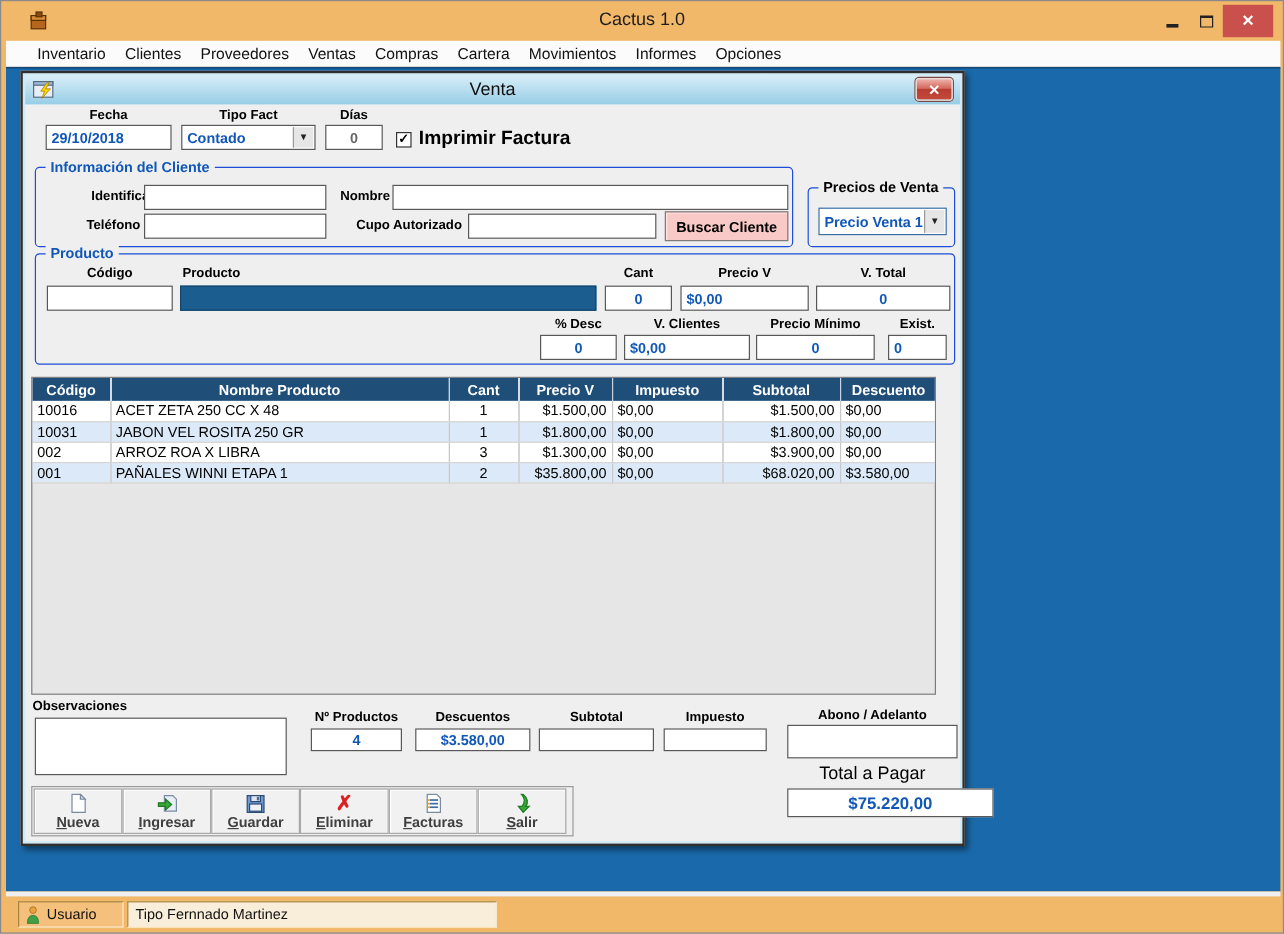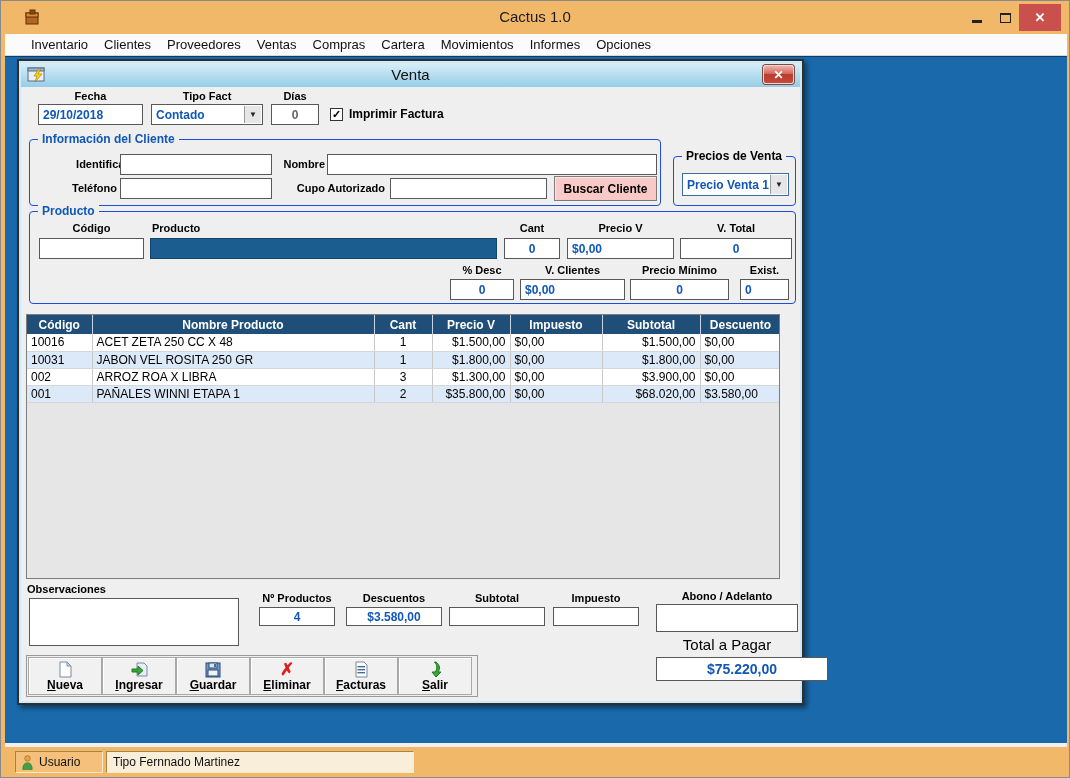--- a/index.html
+++ b/index.html
@@ -54,21 +54,21 @@
     font-size:12px; font-weight:bold; }
   .grp-title.blue{ color:#1057b8; }
 
   .combo-arrow{ position:absolute; right:1px; top:1px; bottom:1px; width:17px; background:#e6e6e6;
     border-left:1px solid #9a9a9a; display:flex; align-items:center; justify-content:center;
     font-size:8px; color:#222; font-weight:normal; }
 
   .checkbox{ position:absolute; display:flex; align-items:center; gap:6px; }
   .checkbox .box{ width:13px; height:13px; background:#fff; border:1px solid #333;
     display:flex; align-items:center; justify-content:center; font-size:11px; font-weight:bold; color:#000; line-height:1; }
-  .checkbox .cb-label{ font-size:12px; font-weight:bold; }
+  .checkbox .cb-label{ font-size:16px; font-weight:bold; }
 
   .pink-btn{ position:absolute; background:var(--pink,#f8c9c6); border:1px solid #7c7c7c;
     box-shadow:inset 1px 1px 0 #fde7e5; font-size:12px; font-weight:bold; color:#000;
     display:flex; align-items:center; justify-content:center; }
 
   
   .grid{ position:absolute; left:5px; top:227px; width:754px; height:265px;
     border:1px solid #7d7d7d; background:#e6e6e6; overflow:hidden; }
   .grid table{ border-collapse:collapse; table-layout:fixed; width:754px; font-size:12px; }
   .grid th{ background:var(--header_navy,#1f4e79); color:#fff; font-weight:bold; height:19px;
@@ -84,21 +84,21 @@
     border:1px solid #58585a; }
   .total-label{ position:absolute; left:635px; top:549px; width:142px; text-align:center;
     font-size:15px; color:#000; }
   .total-fld{ left:635px; top:570px; width:172px; height:24px; font-size:14px; justify-content:center; }
 
   .toolbar{ position:absolute; left:5px; top:568px; width:452px; height:42px; background:#efefef;
     border:1px solid #9a9a9a; display:flex; padding:1px; }
   .tb-btn{ width:74px; height:38px; background:#f1f1f1; border:1px solid #a8a8a8;
     box-shadow:inset 1px 1px 0 #ffffff; display:flex; flex-direction:column; align-items:center;
     justify-content:center; gap:0; }
-  .tb-btn .tb-label{ font-size:12px; font-weight:bold; color:#000000; line-height:13px; }
+  .tb-btn .tb-label{ font-size:12px; font-weight:bold; color:#404040; line-height:13px; }
   .tb-btn .accel{ text-decoration:underline; }
   .tb-icon{ width:18px; height:18px; display:flex; align-items:center; justify-content:center; }
   .x-red{ color:#dd1f1f; font-size:17px; font-weight:bold; line-height:17px; }
 
   
   .statusbar{ position:absolute; left:4px; top:742px; width:1062px; height:32px;
     background:var(--frame_tan,#f2b869); border-top:4px solid #f0f0f0; }
   .status-panel{ position:absolute; top:4px; height:22px; border:1px solid;
     border-color:#a8853f #fce9c8 #fce9c8 #a8853f; display:flex; align-items:center;
     font-size:12px; color:#111; padding:0 6px; gap:6px; }

